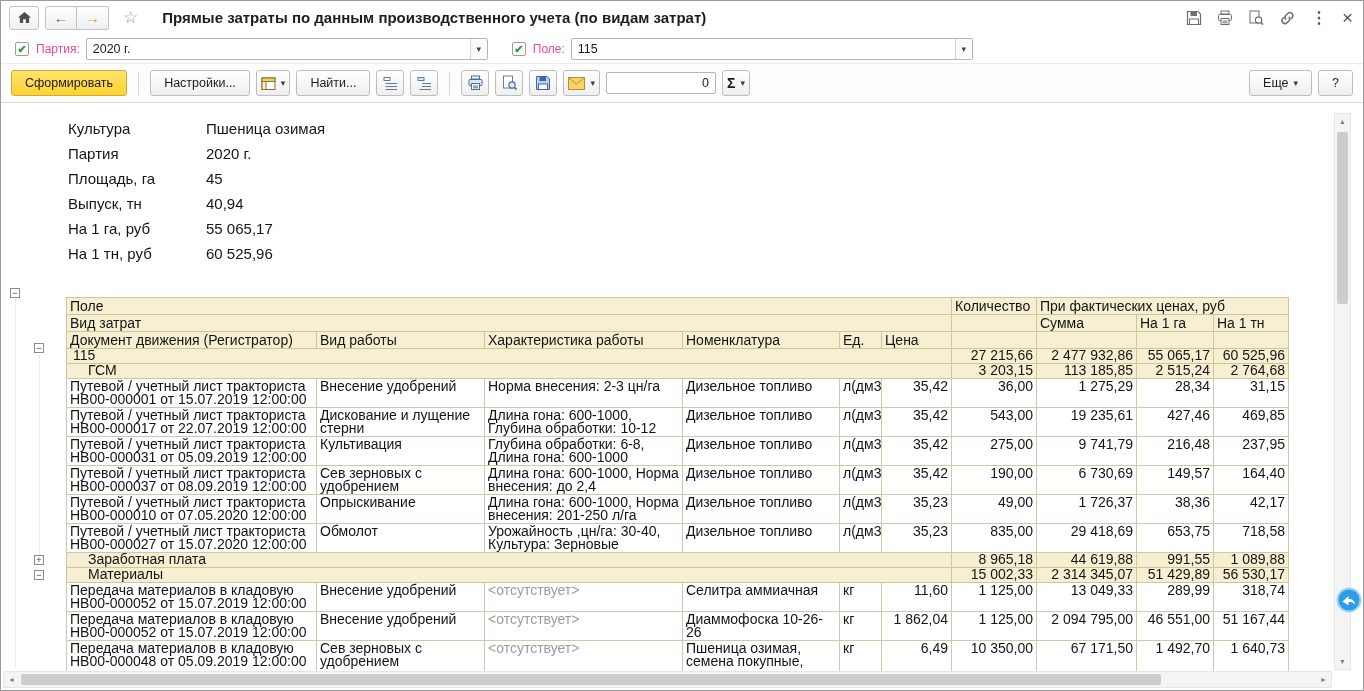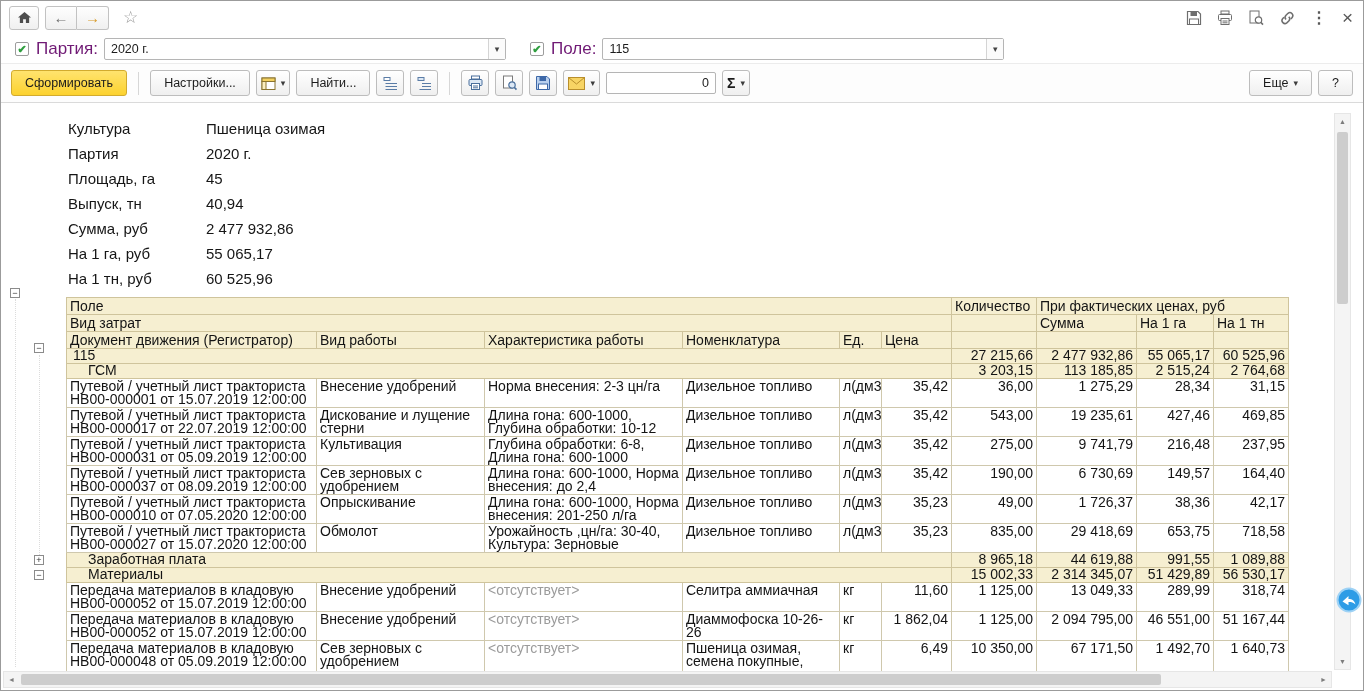--- a/index.html
+++ b/index.html
@@ -28,21 +28,21 @@
   .t-ico { display:flex; align-items:center; color:#6e6e6e; }
   .kebab { font-size:16px; font-weight:700; color:#585858; }
   .close-x { font-size:19px; color:#585858; line-height:14px; }
 
   
   .filterbar { height: 30px; display:flex; align-items:center; padding: 0 0 0 14px; border-bottom:1px solid #ececec; }
   .checkbox {
     width:14px; height:14px; border:1px solid #9d9d9d; border-radius:2px; background:#fff;
     color:#2f9e3f; font-size:11px; line-height:12px; text-align:center; font-weight:700;
   }
-  .f-label { font-size:17px; color:#701a75; margin:0 6px 0 7px; }
+  .f-label { font-size:12px; color:#ec4899; margin:0 6px 0 7px; }
   .combo { width:402px; height:22px; border:1px solid #b5b5b5; border-radius:2px; background:#fff; display:flex; align-items:stretch; }
   .combo .val { flex:1; font-size:12.5px; color:#1c1c1c; padding:3px 6px 0; overflow:hidden; white-space:nowrap; }
   .combo .dd { width:17px; border-left:1px solid #d4d4d4; background:#fbfbfb; display:flex; align-items:center; justify-content:center; font-size:9px; color:#444; }
   .fgap { width:24px; }
 
   
   .toolbar { height: 39px; display:flex; align-items:center; padding:0 10px; gap:6px; border-bottom:1px solid #dadada; background:#fdfdfd; }
   .btn {
     height:26px; padding:0 13px; display:inline-flex; align-items:center; justify-content:center; gap:5px;
     border:1px solid #bdbdbd; border-radius:3px; background:linear-gradient(#ffffff,#efefef);
@@ -104,20 +104,21 @@
     </div>
     <div class="nav-group">
       <div class="chrome-btn">
           <span class="arrow-back">←</span>
         </div>
       <div class="chrome-btn">
           <span class="arrow-fwd">→</span>
         </div>
     </div>
     <span class="star">☆</span>
+    <span class="wtitle">Прямые затраты по данным производственного учета (по видам затрат)</span>
     <div class="title-actions">
       <span class="t-ico">
         <svg width="16" height="16" viewBox="0 0 16 16">
             <path d="M1.5 1.5 h10.5 l2.5 2.5 v10.5 h-13 z" fill="none" stroke="#6e6e6e" stroke-width="1.2"></path>
             <rect x="4.5" y="1.5" width="6.5" height="4.5" fill="#6e6e6e"></rect>
             <rect x="3.5" y="9" width="9" height="5.5" fill="none" stroke="#6e6e6e"></rect>
           </svg>
       </span>
       <span class="t-ico">
         <svg width="16" height="16" viewBox="0 0 16 16">
@@ -269,24 +270,20 @@
             <span class="lbl">Партия</span>
             <span>2020 г.</span>
           </div>
         <div class="info-row">
             <span class="lbl">Площадь, га</span>
             <span>45</span>
           </div>
         <div class="info-row">
             <span class="lbl">Выпуск, тн</span>
             <span>40,94</span>
-          </div>
-        <div class="info-row">
-            <span class="lbl">Сумма, руб</span>
-            <span>2 477 932,86</span>
           </div>
         <div class="info-row">
             <span class="lbl">На 1 га, руб</span>
             <span>55 065,17</span>
           </div>
         <div class="info-row">
             <span class="lbl">На 1 тн, руб</span>
             <span>60 525,96</span>
           </div>
       </div>

